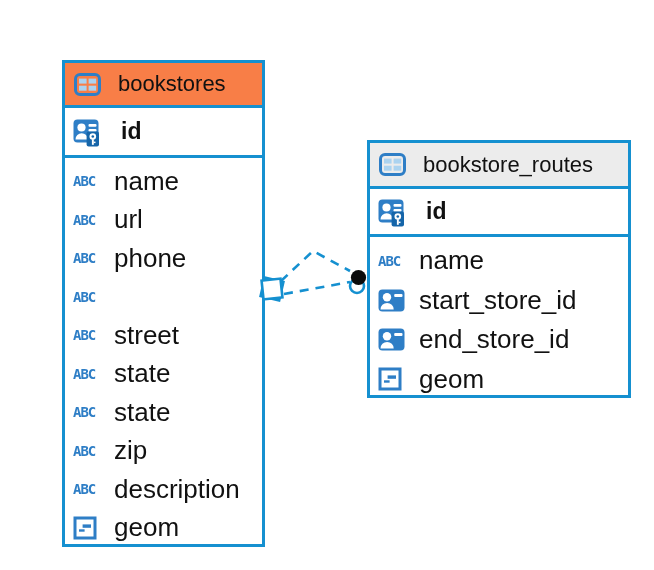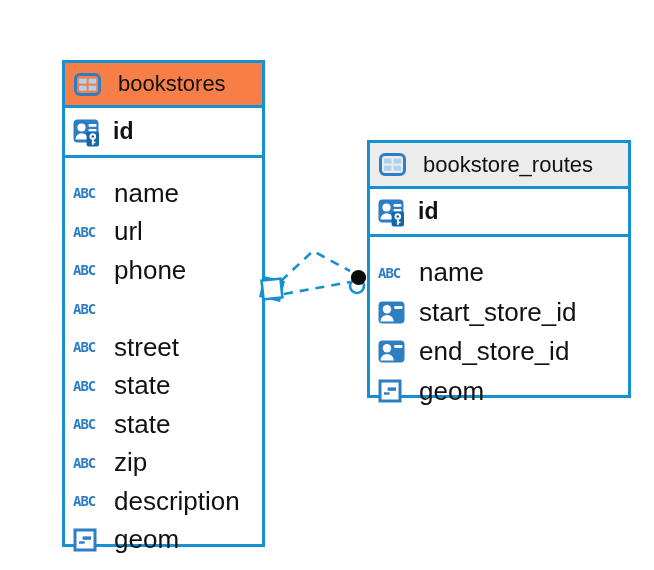--- a/index.html
+++ b/index.html
@@ -19,27 +19,27 @@
   .t0{left:62px;top:60px;width:203px;height:487px;}
   .t1{left:367px;top:140px;width:264px;height:258px;}
   .thead{
     box-sizing:border-box;display:flex;align-items:center;gap:12px;
     padding-left:9px;border-bottom:3px solid var(--accent);flex:0 0 auto;
   }
   .t0 .thead{height:45px;text-align:center;}
   .t1 .thead{height:46px;}
   .tname{font-size:22px;font-weight:400;white-space:nowrap;}
   .pkrow{
-    box-sizing:border-box;display:flex;align-items:center;gap:8px;
+    box-sizing:border-box;display:flex;align-items:center;gap:16px;
     padding-left:8px;border-bottom:3px solid var(--accent);flex:0 0 auto;
   }
   .t0 .pkrow{height:50px;}
   .t1 .pkrow{height:48px;}
   .pkname{font-size:23px;font-weight:700;}
-  .cols{display:flex;flex-direction:column;padding-top:16px;}
+  .cols{display:flex;flex-direction:column;padding-top:4px;}
   .row{display:flex;align-items:center;gap:9px;padding-left:8px;box-sizing:border-box;}
   .t0 .row{height:38.5px;}
   .t1 .row{height:39.5px;}
   .cname{font-size:26px;font-weight:400;white-space:nowrap;}
   .icon{display:inline-flex;align-items:center;justify-content:flex-start;width:32px;flex:0 0 32px;}
   .icon svg{display:block;}
   .abc-glyph{
     font-family:"DejaVu Sans Mono",monospace;font-weight:700;font-size:14px;
     color:var(--icon-blue);letter-spacing:-1px;line-height:1;
   }

